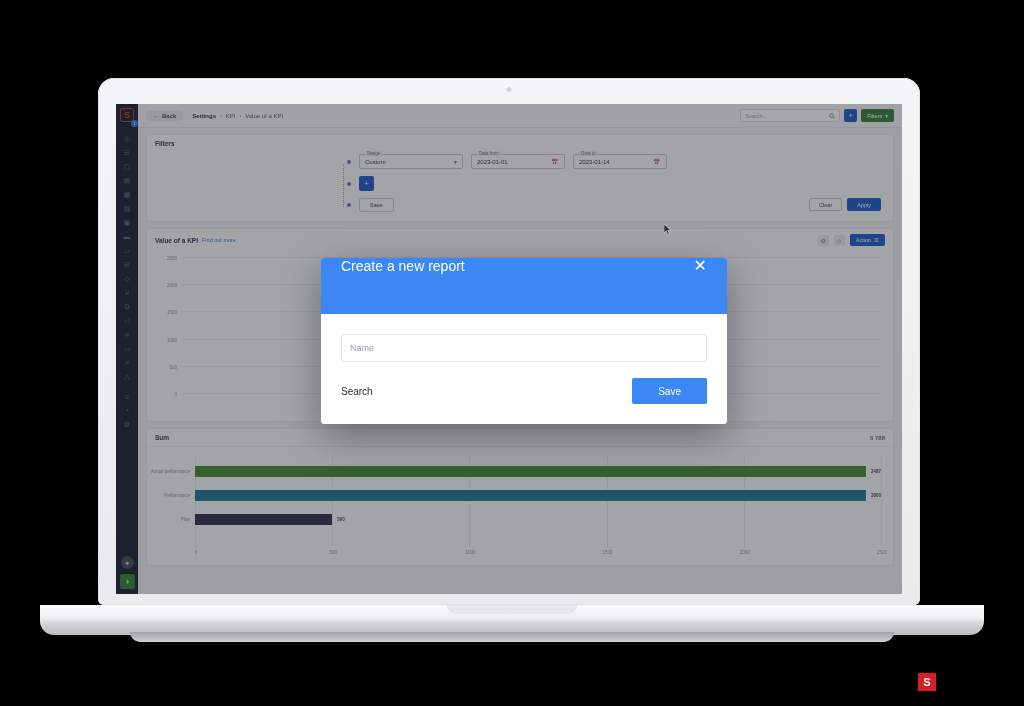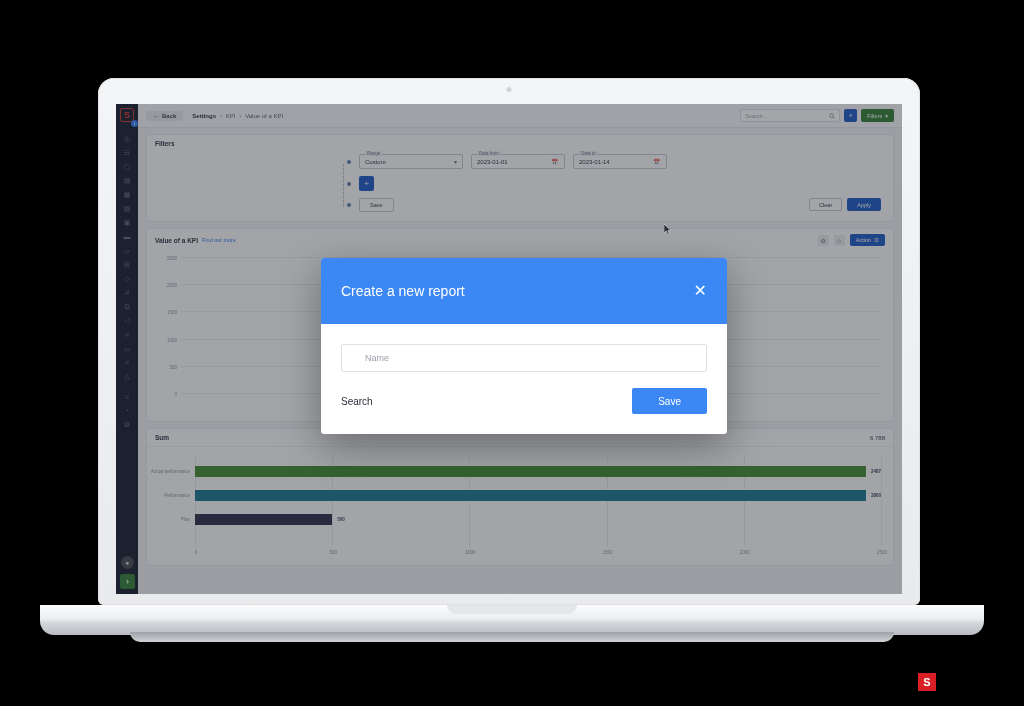--- a/index.html
+++ b/index.html
@@ -190,29 +190,29 @@
   .dimmer { position: absolute; inset: 0; background: rgba(40,44,52,0.42); }
 
   
   .modal {
     position: absolute; left: 321px; top: 258px; width: 406px;
     background: #fff; border-radius: 3px;
     box-shadow: 0 12px 40px rgba(0,0,0,0.35);
     overflow: hidden;
   }
   .modal-head {
-    background: #3b88f5; height: 66px; display: flex; align-items: center;
+    background: #3b88f5; height: 56px; display: flex; 
     padding: 0 20px; color: #fff;
   }
   .modal-title { font-size: 14px; }
   .modal-close { margin-left: auto; font-size: 16px; line-height: 1; color: #fff; }
   .modal-body { padding: 20px 20px 0 20px; }
   .name-input {
     width: 100%; height: 28px; border: 1px solid #dfe1e5; border-radius: 2px;
-    display: flex; align-items: center; padding: 0 23px;
+    display: flex; align-items: center; padding: 0 8px;
     font-size: 9px; color: #9aa0ab;
   }
   .modal-foot { display: flex; align-items: center; padding: 16px 20px 20px 20px; }
   .cancel-link { font-size: 10px; color: #2a2f3a; }
   .save-btn {
     margin-left: auto; background: #3b88f5; color: #fff; border-radius: 2px;
     height: 26px; padding: 0 26px; display: flex; align-items: center; font-size: 10px;
   }
 
   

